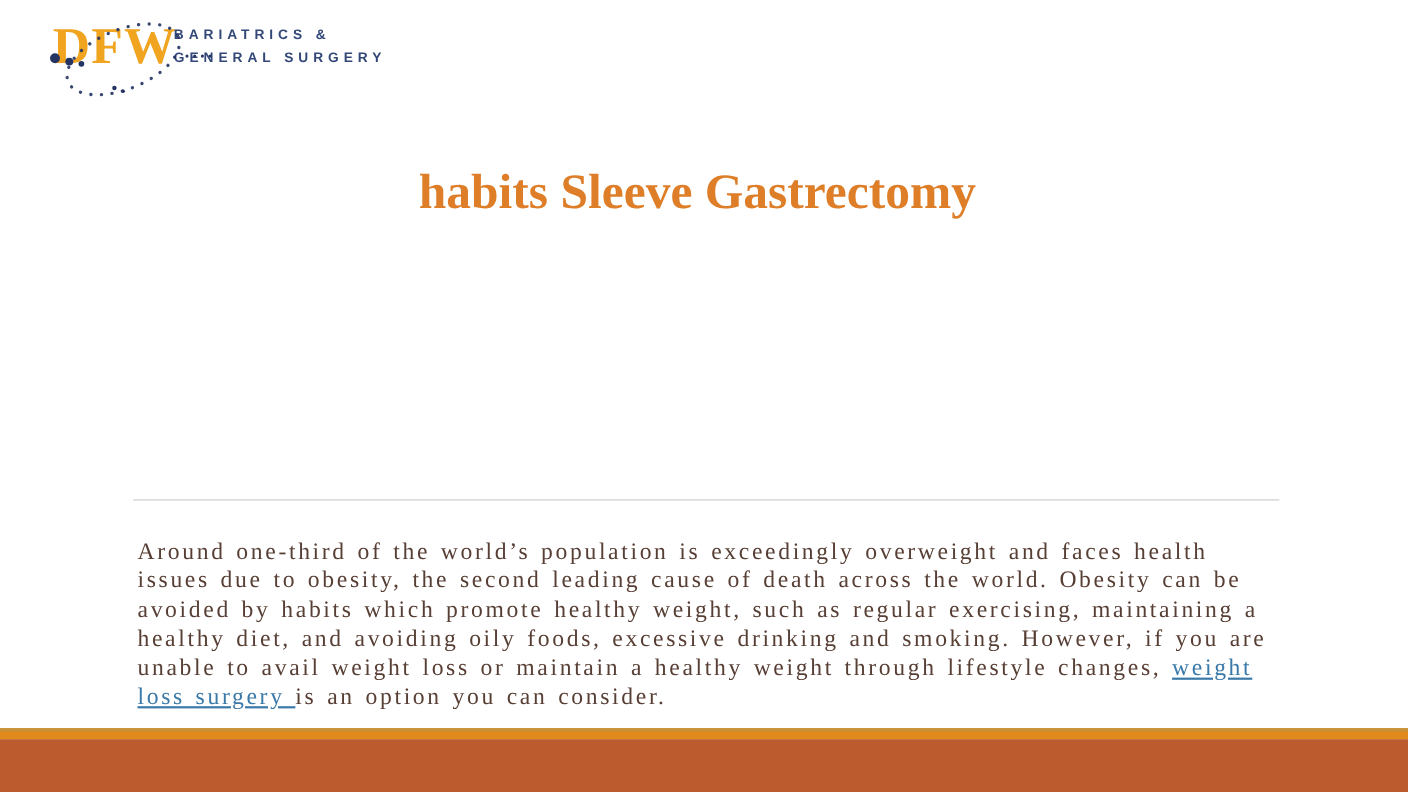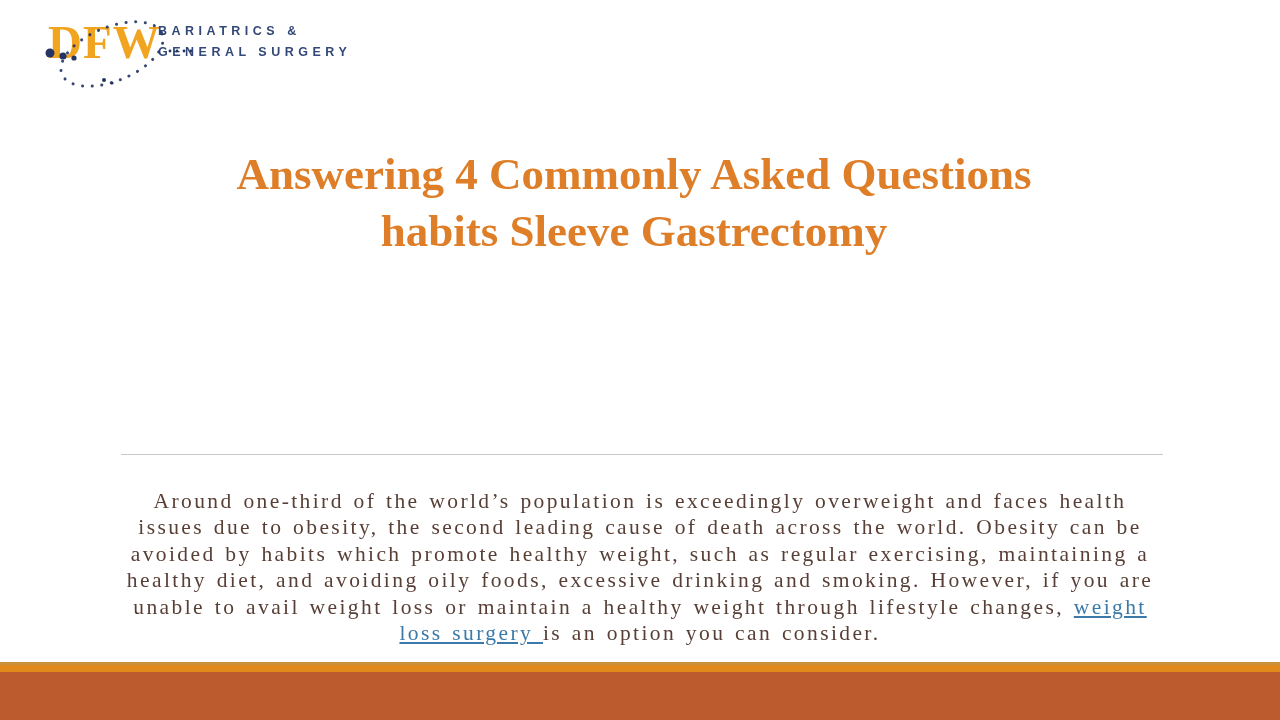--- a/index.html
+++ b/index.html
@@ -80,21 +80,21 @@
     height: 1px;
     background: #C9C9C9;
   }
 
   
   .body-text {
     position: absolute;
     left: 125px;
     top: 466px;
     width: 1030px;
-    text-align: center;
+    text-align: left;
     font-family: "Liberation Serif", serif;
     font-size: 21.5px;
     line-height: 26.6px;
     letter-spacing: 2.4px;
     word-spacing: 2px;
     color: #583F35;
   }
   .body-link {
     color: #3A79A8;
     text-decoration: underline;
@@ -144,21 +144,20 @@
       <circle cx="74" cy="77" r="1.6" fill="#243463"></circle>
     </svg>
     <div class="logo-monogram">DFW</div>
     <div class="logo-wordmark">
       <div>BARIATRICS &amp;</div>
       <div>GENERAL SURGERY</div>
     </div>
   </div>
 
   <div class="title">
-    <div>Answering 4 Commonly Asked Questions</div>
     <div>habits Sleeve Gastrectomy</div>
   </div>
 
   <div class="divider"></div>
 
   <p class="body-text"><span>Around one-third of the world’s population is exceedingly overweight and faces health issues due to obesity, the second leading cause of death across the world. Obesity can be avoided by habits which promote healthy weight, such as regular exercising, maintaining a healthy diet, and avoiding oily foods, excessive drinking and smoking. However, if you are unable to avail weight loss or maintain a healthy weight through lifestyle changes, </span><span class="body-link">weight loss surgery </span><span>is an option you can consider.</span></p>
 
   <div class="footer-accent"></div>
   <div class="footer-band"></div>
 

